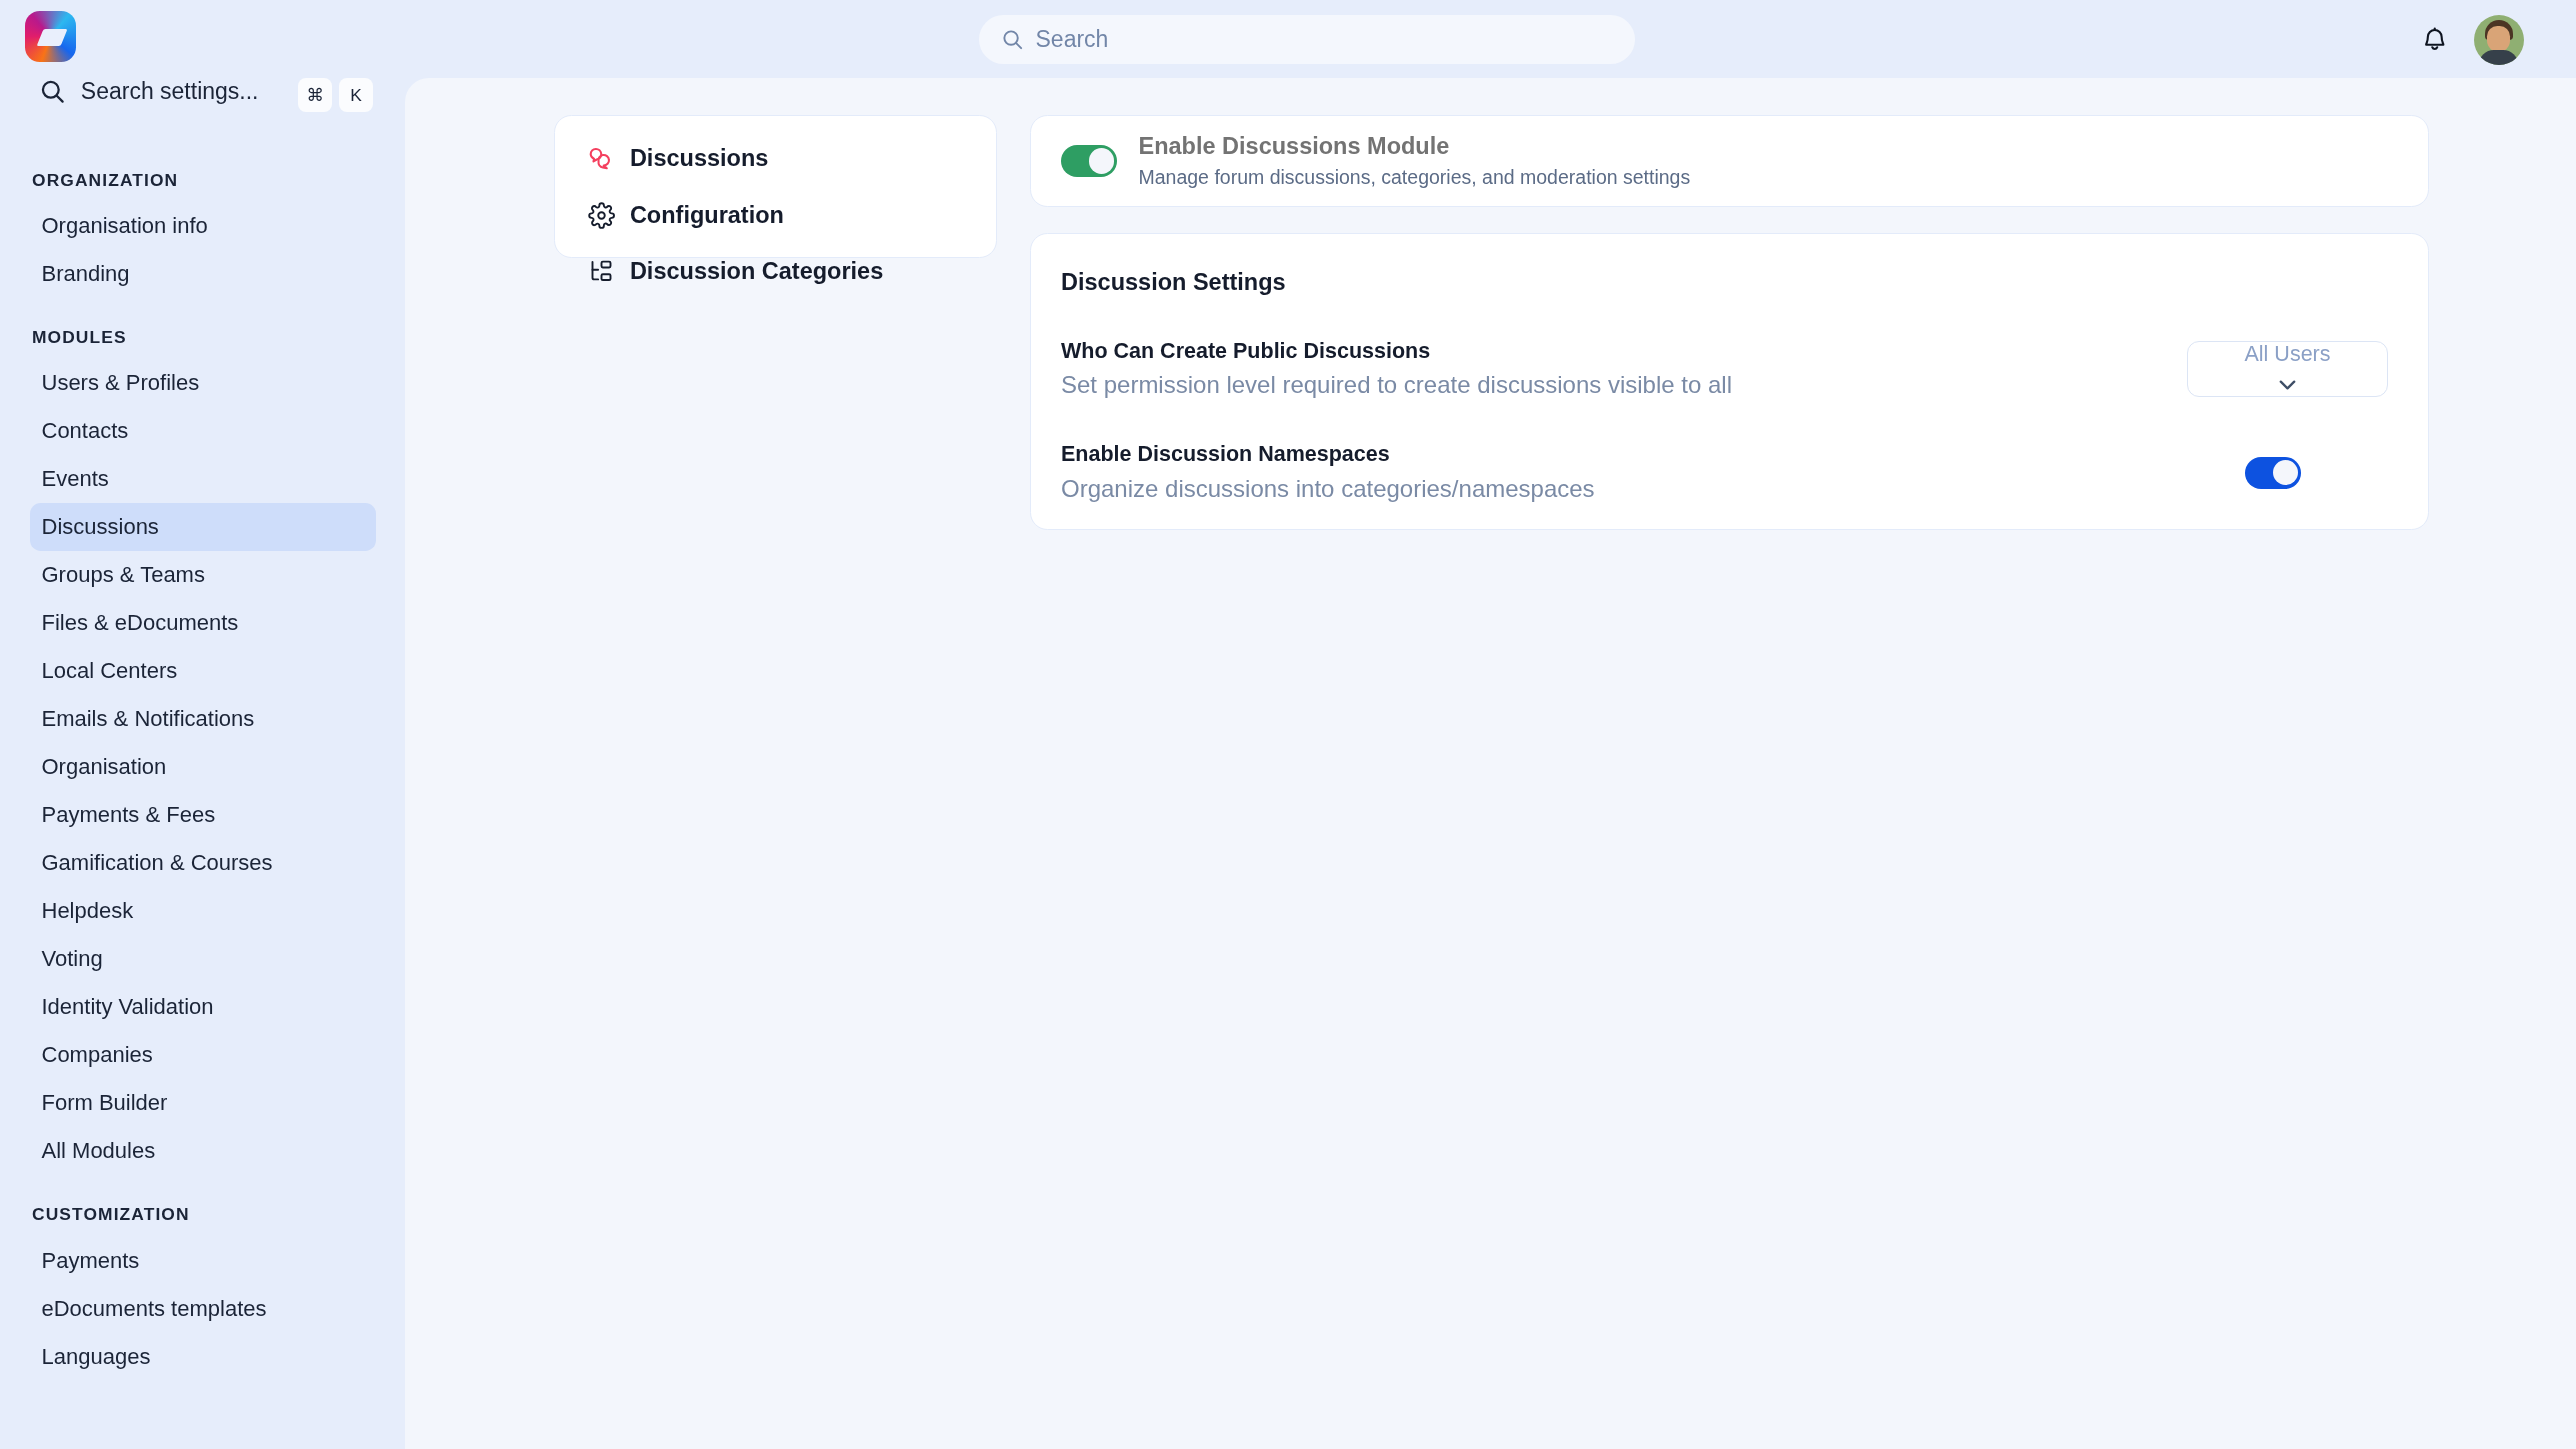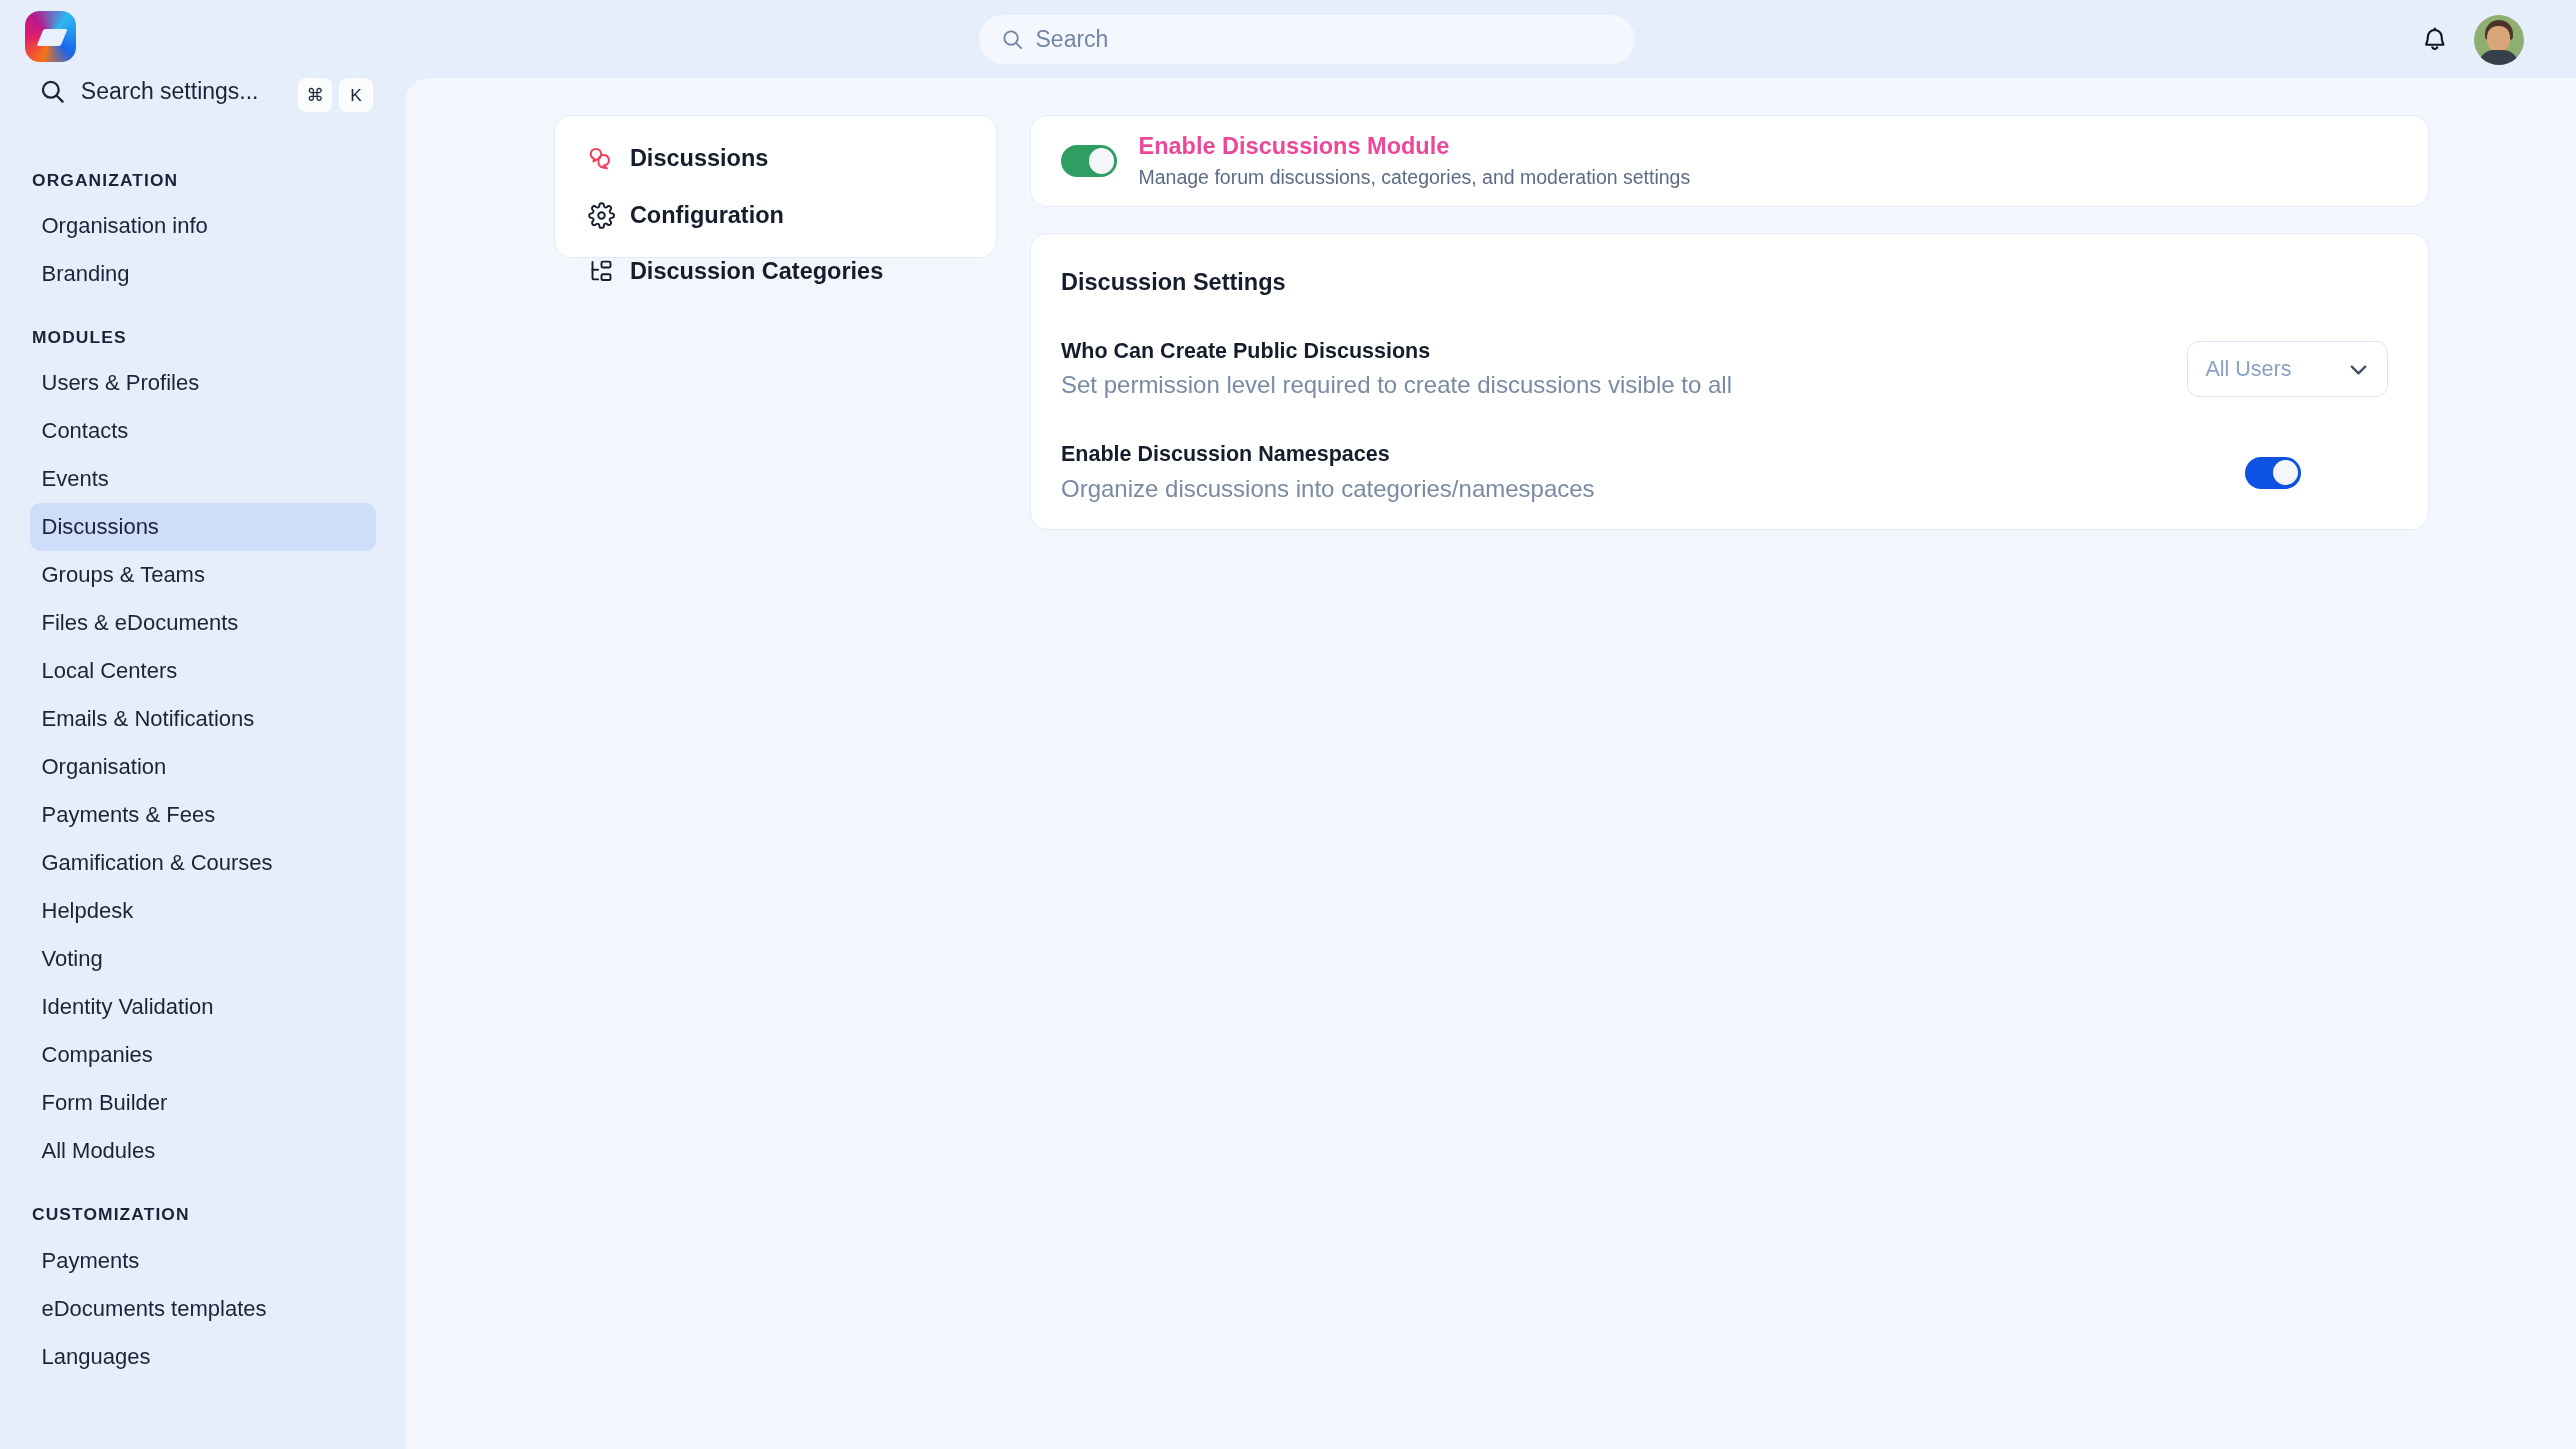--- a/index.html
+++ b/index.html
@@ -119,40 +119,41 @@
   }
   .toggle .knob {
     position: absolute; top: 3.4px; width: 25.5px; height: 25.5px;
     border-radius: 50%; background: #F4F6FB;
   }
   .toggle.green { background: #2E9E63; }
   .toggle.green .knob { left: 27.5px; }
   .toggle.blue { background: #0D52E0; }
   .toggle.blue .knob { left: 27.5px; }
   .enable-text { margin-left: 21.5px; }
-  .enable-title { font-size: 23.5px; font-weight: bold; color: #ec4899; }
+  .enable-title { font-size: 23.5px; font-weight: bold; color: #737373; }
   .enable-sub { font-size: 19.5px; color: #5B6B86; margin-top: 6.7px; }
 
   .card-settings {
     position: absolute; left: 625px; top: 155px;
     width: 1399px; height: 297px;
     padding: 35px 40px 0 30px;
   }
   .settings-title { font-size: 23.5px; font-weight: bold; color: #151C2C; }
   .setting-row {
     display: flex; align-items: center; justify-content: space-between;
     margin-top: 43px;
   }
   .setting-labels .s-title { font-size: 21.5px; font-weight: bold; color: #151C2C; }
   .setting-labels .s-sub { font-size: 24px; color: #7A8AA5; margin-top: 7.4px; }
   .select {
     width: 201px; height: 56px; border-radius: 12px;
     border: 0.7px solid #DCE5F5; background: #FFFFFF;
     display: flex; align-items: center; justify-content: space-between;
     padding: 0 17.4px 0 17.4px;
+    flex-direction: column;
   }
   .select .sv { font-size: 21.5px; color: #8BA0C6; }
   .select .chev { width: 23px; height: 23px; }
   .row2-toggle-wrap { margin-right: 87px; }
 </style>
 </head>
 <body>
 
 <div class="topbar">
   <div class="logo">

